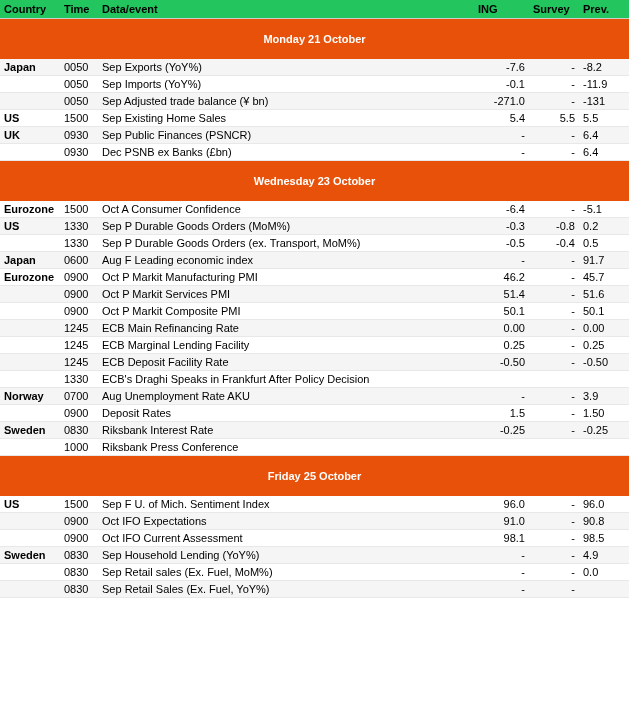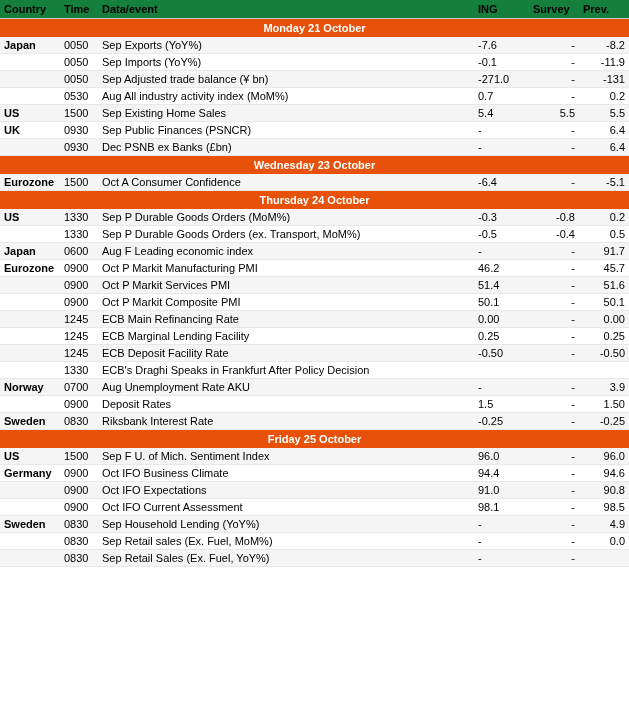--- a/index.html
+++ b/index.html
@@ -7,36 +7,36 @@
       font-family: Arial, sans-serif;
       font-size: 11px;
       background: #fff;
       width: 629px;
     }
     table {
       width: 100%;
       border-collapse: collapse;
     }
     thead tr th {
-      background: #15803d;
+      background: #22c55e;
       color: #000;
       font-weight: bold;
       padding: 3px 4px;
       text-align: left;
       border-bottom: 1px solid #ccc;
     }
     thead tr th.right {
       text-align: left;
     }
     .section-header td {
       background: #e8510a;
       color: #fff;
       font-weight: bold;
       text-align: center;
-      padding: 3px 4px;
+      padding: 14px 4px;
     }
     tr.data-row td {
       padding: 2px 4px;
       border-bottom: 1px solid #e8e8e8;
       vertical-align: middle;
     }
     tr.data-row:nth-child(even) td {
       background: #f5f5f5;
     }
     tr.data-row:nth-child(odd) td {
@@ -47,29 +47,28 @@
       font-weight: bold;
     }
     td.time {
       width: 38px;
     }
     td.event {
       width: auto;
     }
     td.ing {
       width: 55px;
-      text-align: left;
+      text-align: right;
     }
     td.survey {
       width: 50px;
       text-align: right;
     }
     td.prev {
       width: 50px;
-      text-align: right;
     }
     th {
       font-size: 11px;
     }
   </style>
 </head>
 <body>
 
 <table>
   <thead>
@@ -104,28 +103,20 @@
       </tr>
       <tr class="data-row">
         <td class="country"></td>
         <td class="time">0050</td>
         <td class="event">Sep Adjusted trade balance (¥ bn)</td>
         <td class="ing">-271.0</td>
         <td class="survey">-</td>
         <td class="prev">-131</td>
       </tr>
       <tr class="data-row">
-        <td class="country"></td>
-        <td class="time">0530</td>
-        <td class="event">Aug All industry activity index (MoM%)</td>
-        <td class="ing">0.7</td>
-        <td class="survey">-</td>
-        <td class="prev">0.2</td>
-      </tr>
-      <tr class="data-row">
         <td class="country">US</td>
         <td class="time">1500</td>
         <td class="event">Sep Existing Home Sales</td>
         <td class="ing">5.4</td>
         <td class="survey">5.5</td>
         <td class="prev">5.5</td>
       </tr>
       <tr class="data-row">
         <td class="country">UK</td>
         <td class="time">0930</td>
@@ -146,23 +137,20 @@
         <td colspan="6">Wednesday 23 October</td>
       </tr>
       <tr class="data-row">
         <td class="country">Eurozone</td>
         <td class="time">1500</td>
         <td class="event">Oct A Consumer Confidence</td>
         <td class="ing">-6.4</td>
         <td class="survey">-</td>
         <td class="prev">-5.1</td>
       </tr>
-      <tr class="section-header">
-        <td colspan="6">Thursday 24 October</td>
-      </tr>
       <tr class="data-row">
         <td class="country">US</td>
         <td class="time">1330</td>
         <td class="event">Sep P Durable Goods Orders (MoM%)</td>
         <td class="ing">-0.3</td>
         <td class="survey">-0.8</td>
         <td class="prev">0.2</td>
       </tr>
       <tr class="data-row">
         <td class="country"></td>
@@ -253,40 +241,40 @@
         <td class="prev">1.50</td>
       </tr>
       <tr class="data-row">
         <td class="country">Sweden</td>
         <td class="time">0830</td>
         <td class="event">Riksbank Interest Rate</td>
         <td class="ing">-0.25</td>
         <td class="survey">-</td>
         <td class="prev">-0.25</td>
       </tr>
+      <tr class="data-row">
+        <td class="country"></td>
+        <td class="time">1000</td>
+        <td class="event">Riksbank Press Conference</td>
+        <td class="ing"></td>
+        <td class="survey"></td>
+        <td class="prev"></td>
+      </tr>
       <tr class="section-header">
         <td colspan="6">Friday 25 October</td>
       </tr>
       <tr class="data-row">
         <td class="country">US</td>
         <td class="time">1500</td>
         <td class="event">Sep F U. of Mich. Sentiment Index</td>
         <td class="ing">96.0</td>
         <td class="survey">-</td>
         <td class="prev">96.0</td>
       </tr>
       <tr class="data-row">
-        <td class="country">Germany</td>
-        <td class="time">0900</td>
-        <td class="event">Oct IFO Business Climate</td>
-        <td class="ing">94.4</td>
-        <td class="survey">-</td>
-        <td class="prev">94.6</td>
-      </tr>
-      <tr class="data-row">
         <td class="country"></td>
         <td class="time">0900</td>
         <td class="event">Oct IFO Expectations</td>
         <td class="ing">91.0</td>
         <td class="survey">-</td>
         <td class="prev">90.8</td>
       </tr>
       <tr class="data-row">
         <td class="country"></td>
         <td class="time">0900</td>

